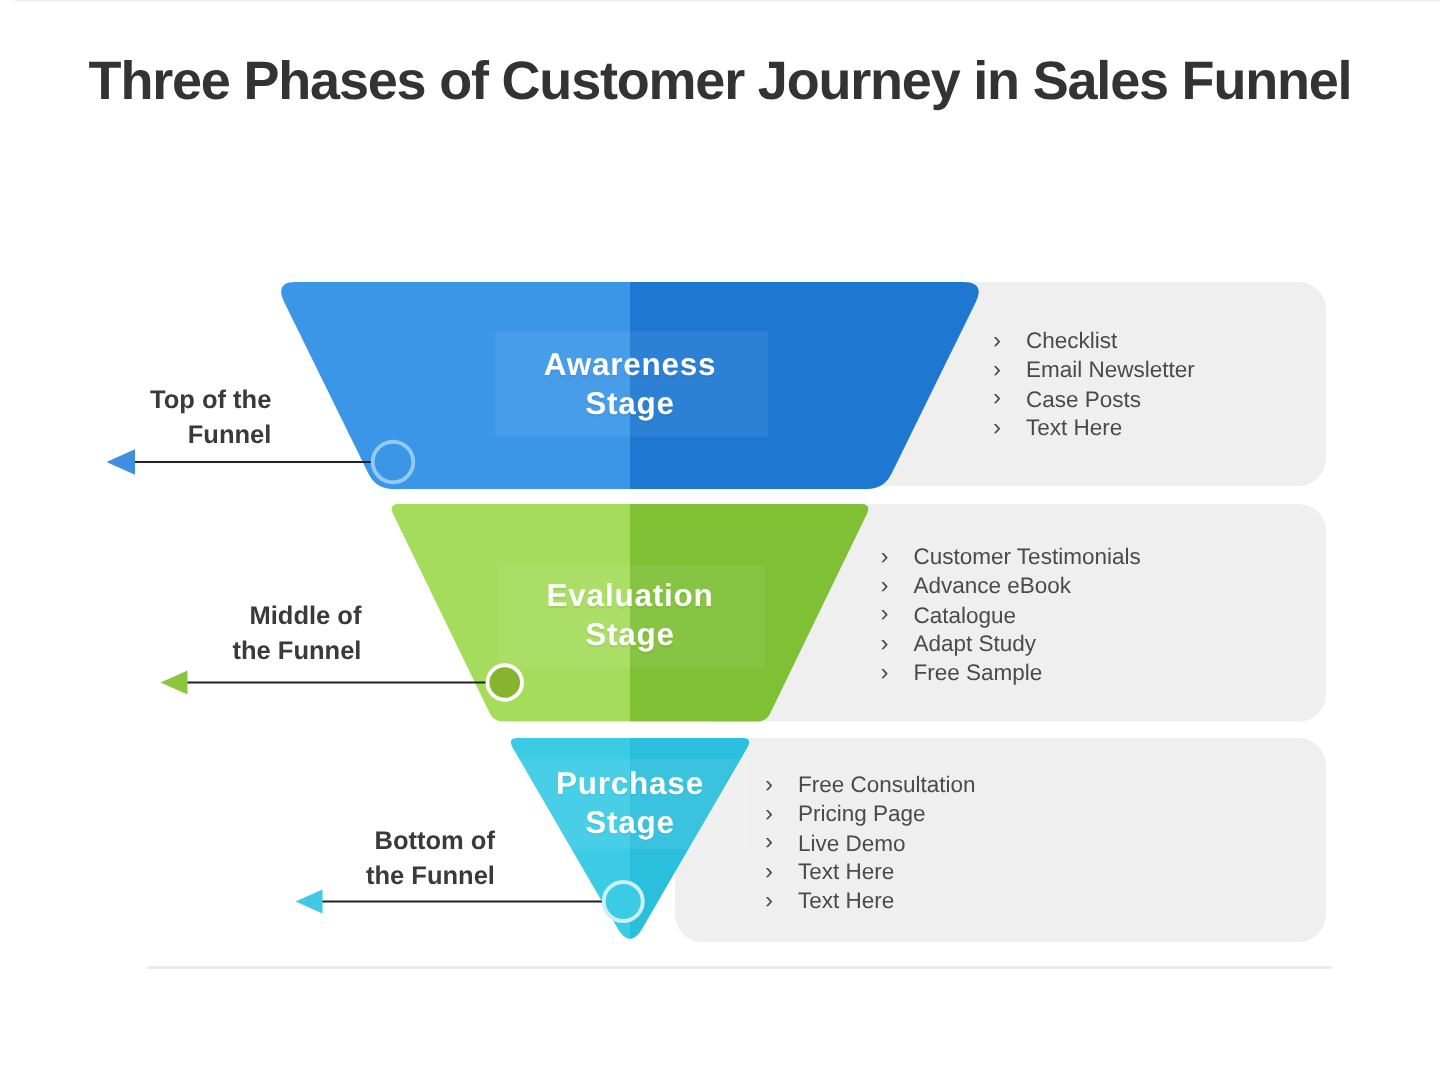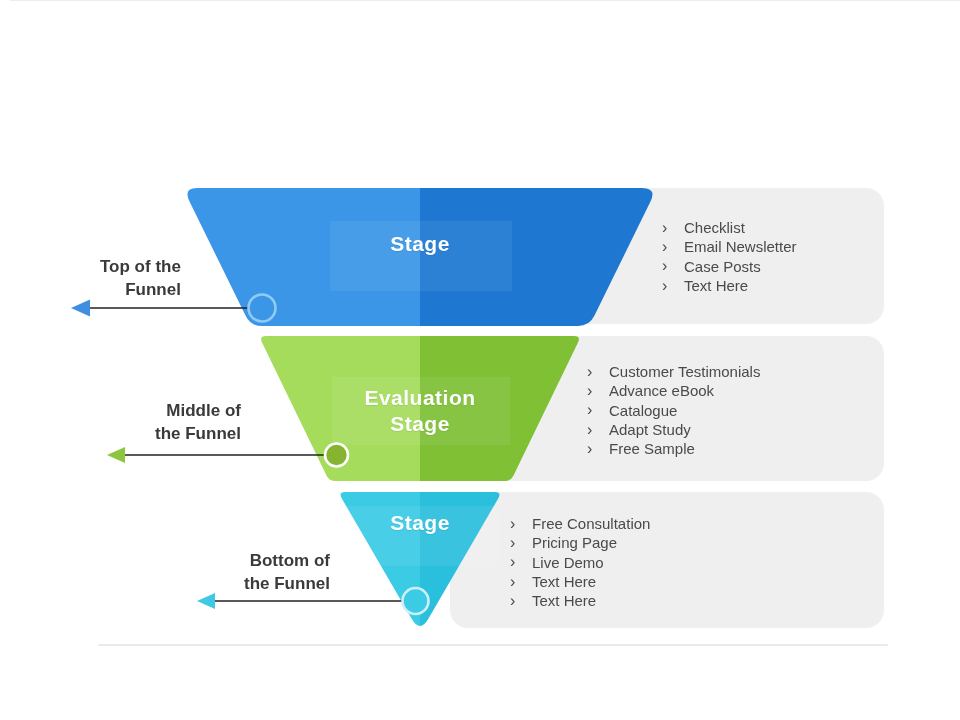--- a/index.html
+++ b/index.html
@@ -47,20 +47,21 @@
   }
   .bullet-text{font-size:15px;color:#4a4a4a;white-space:nowrap;}
   .bottom-rule{position:absolute;left:98px;top:644px;width:790px;height:2px;border-radius:1px;background:#eaeaea;z-index:1;}
 </style>
 </head>
 <body>
 
 <div class="slide">
   <div class="top-rule"></div>
 
+  <div class="title">Three Phases of Customer Journey in Sales Funnel</div>
 
   <div class="panel panel-1"></div>
   <div class="panel panel-2"></div>
   <div class="panel panel-3"></div>
 
   <svg class="funnel-svg" viewBox="0 0 960 720" xmlns="http://www.w3.org/2000/svg">
     <defs>
       <linearGradient id="gradBlue" gradientUnits="userSpaceOnUse" x1="184" y1="0" x2="656" y2="0">
         <stop offset="0" stop-color="#3B96E8"></stop>
         <stop offset="0.5" stop-color="#3B96E8"></stop>
@@ -98,27 +99,29 @@
     <line x1="124" y1="455" x2="326" y2="455" stroke="#222222" stroke-width="1.3"></line>
     <polygon points="107,455 125,447 125,463" fill="#8CC63F"></polygon>
     <circle cx="336.5" cy="455" r="11.5" stroke-width="2.6" fill="#87B430" stroke="#FFFFFF"></circle>
 
     <line x1="214" y1="601" x2="403" y2="601" stroke="#222222" stroke-width="1.3"></line>
     <polygon points="197,601 215,593 215,609" fill="#3FC9E4"></polygon>
     <circle cx="415.5" cy="601" r="13" stroke-width="2.6" fill="#3BCBE5" stroke="#CDEFF7"></circle>
   </svg>
 
   <div class="stage-label stage-label-1">
+    <div>Awareness</div>
     <div>Stage</div>
   </div>
   <div class="stage-label stage-label-2">
     <div>Evaluation</div>
     <div>Stage</div>
   </div>
   <div class="stage-label stage-label-3">
+    <div>Purchase</div>
     <div>Stage</div>
   </div>
 
   <div class="pointer-label pointer-label-1">
     <div>Top of the</div>
     <div>Funnel</div>
   </div>
   <div class="pointer-label pointer-label-2">
     <div>Middle of</div>
     <div>the Funnel</div>

